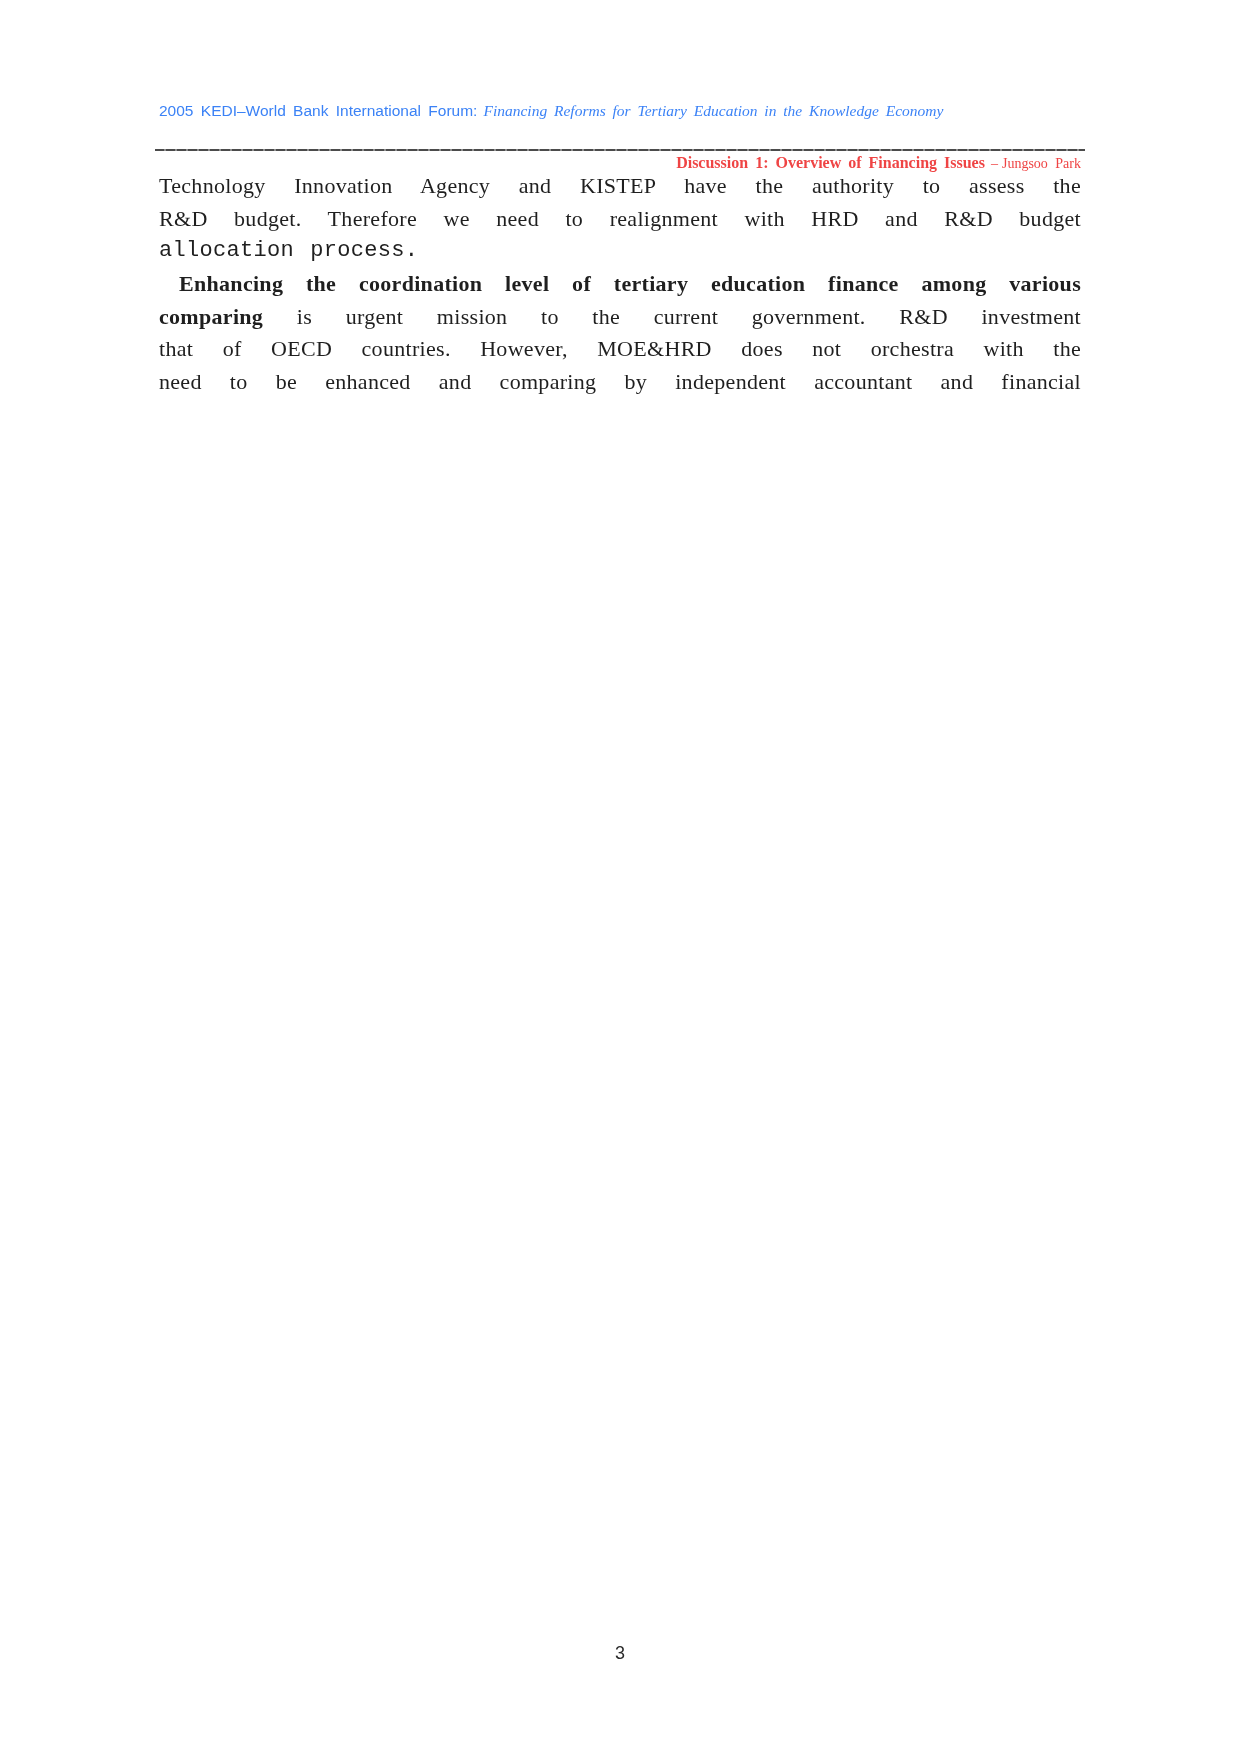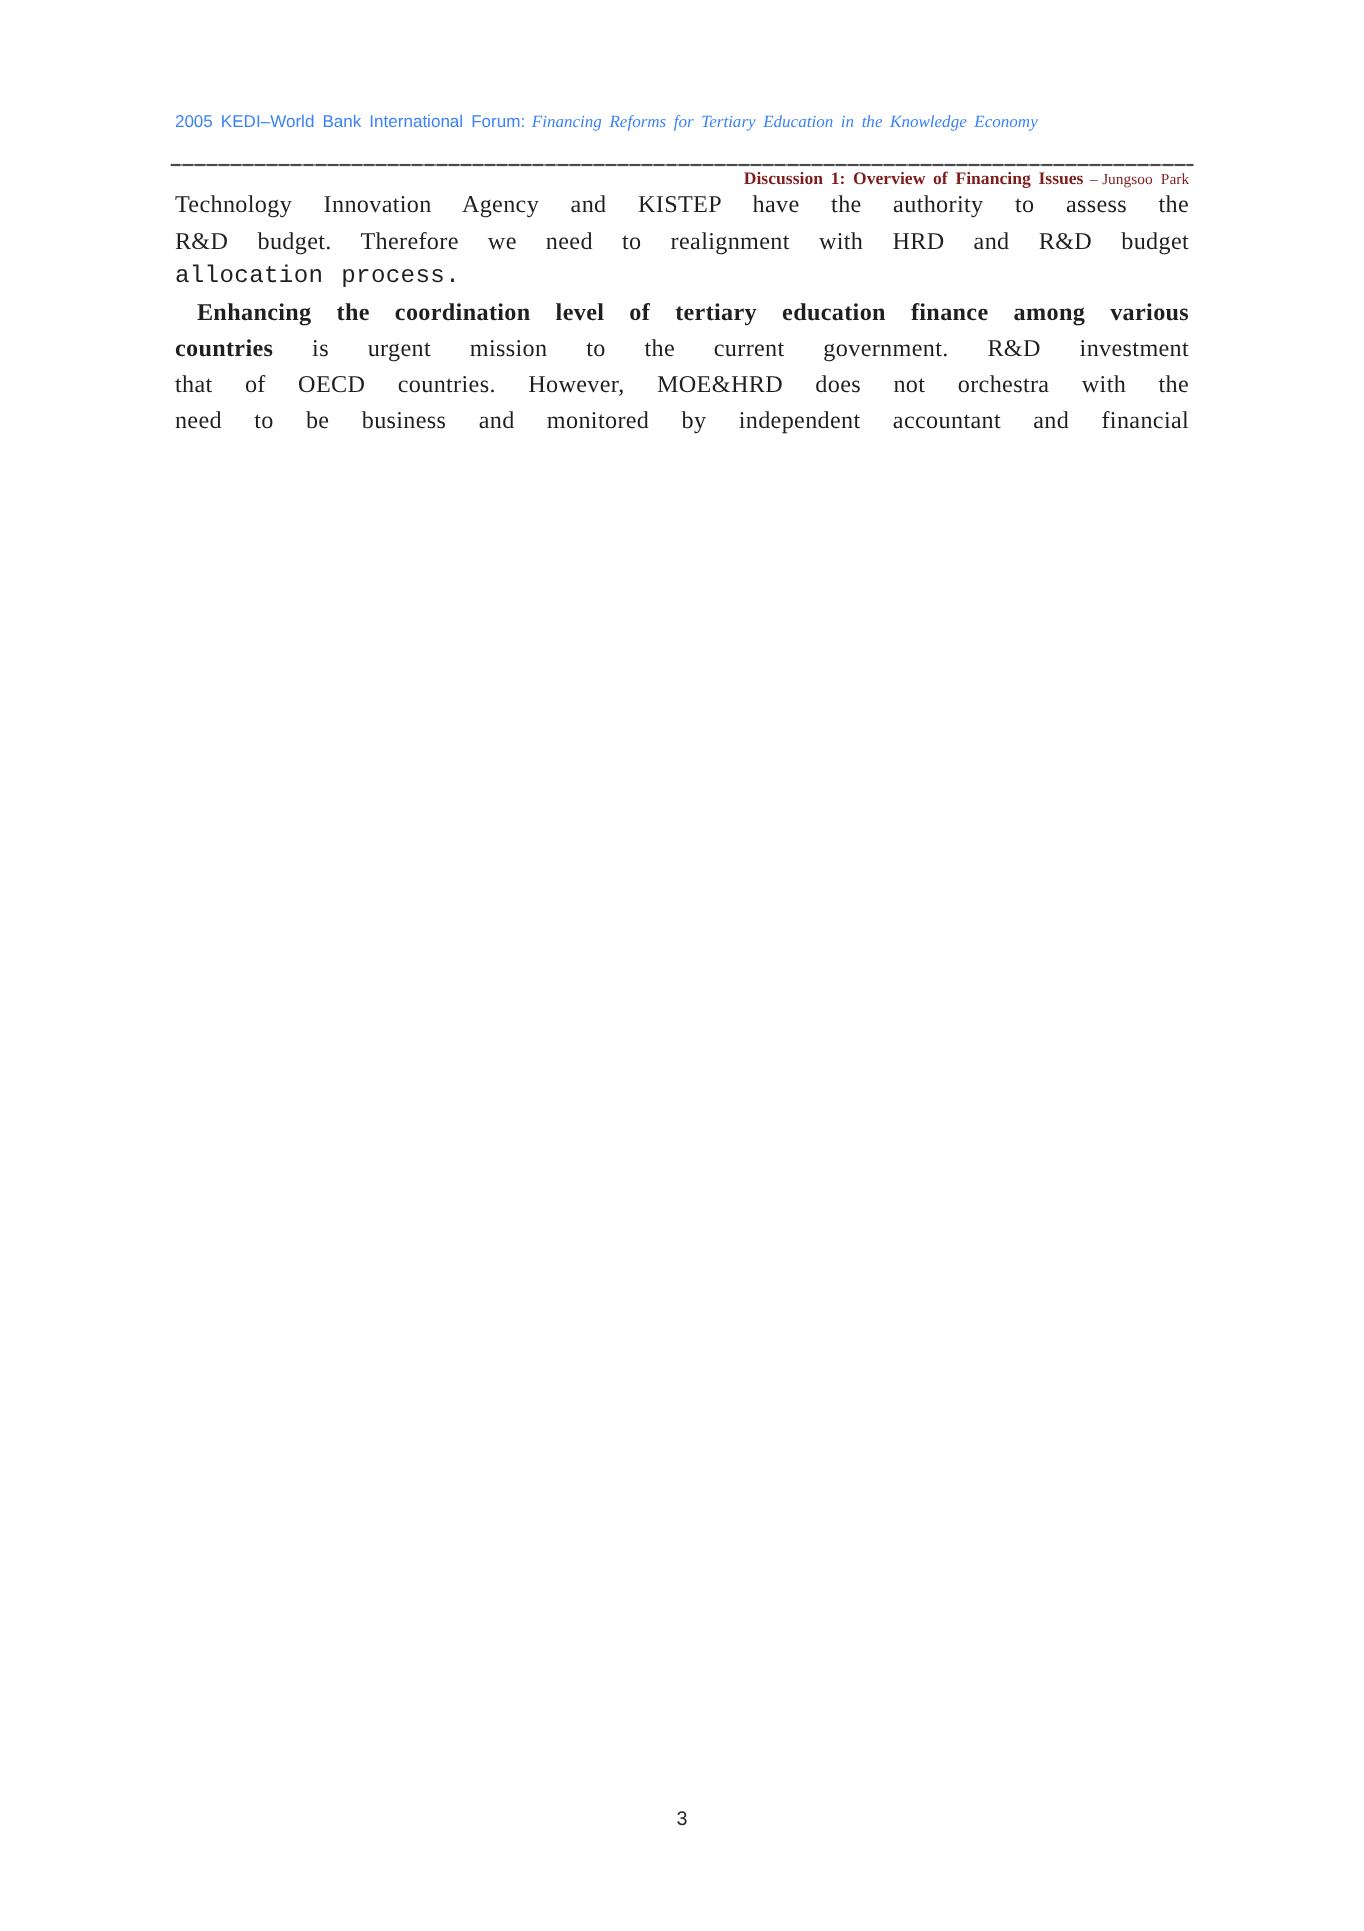--- a/index.html
+++ b/index.html
@@ -48,21 +48,21 @@
     background: repeating-linear-gradient(90deg, #4b4b4b 0px, #4b4b4b 9px, #8f8f8f 9px, #8f8f8f 11px);
   }
   .header-line2 {
     position: absolute;
     left: 159px;
     top: 154px;
     width: 922px;
     text-align: right;
     white-space: nowrap;
     word-spacing: 3px;
-    color: #7f1d1d;
+    color: #ef4444;
   }
   .header-line2 .discussion-title {
     font-size: 16px;
     font-weight: 600;
     font-family: "Liberation Serif", serif;
   }
   .header-line2 .sep {
     font-size: 14px;
     margin: 0 4px 0 6px;
   }
@@ -126,22 +126,22 @@
 
   <div class="header-line2">
     <span class="discussion-title">Discussion 1: Overview of Financing Issues</span><span class="sep">–</span><span class="author">Jungsoo Park</span>
   </div>
 
   <div class="body-text">
       <div class="line"><span>Technology Innovation Agency and KISTEP have the authority to assess the</span></div>
       <div class="line"><span>R&amp;D budget. Therefore we need to realignment with HRD and R&amp;D budget</span></div>
       <div class="line last"><span>allocation process.</span></div>
       <div class="line indent"><span class="bold">Enhancing the coordination level of tertiary education finance among various</span></div>
-      <div class="line"><span class="bold">countries</span><span> is urgent mission to the current government. R&amp;D investment</span></div>
+      <div class="line"><span class="bold">comparing</span><span> is urgent mission to the current government. R&amp;D investment</span></div>
       <div class="line"><span>that of OECD countries. However, MOE&amp;HRD does not orchestra with the</span></div>
-      <div class="line"><span>need to be business and monitored by independent accountant and financial</span></div>
+      <div class="line"><span>need to be enhanced and comparing by independent accountant and financial</span></div>
     </div>
 
   <div class="footer">
     <span>3</span>
   </div>
 
 </div>
 
 </body></html>

